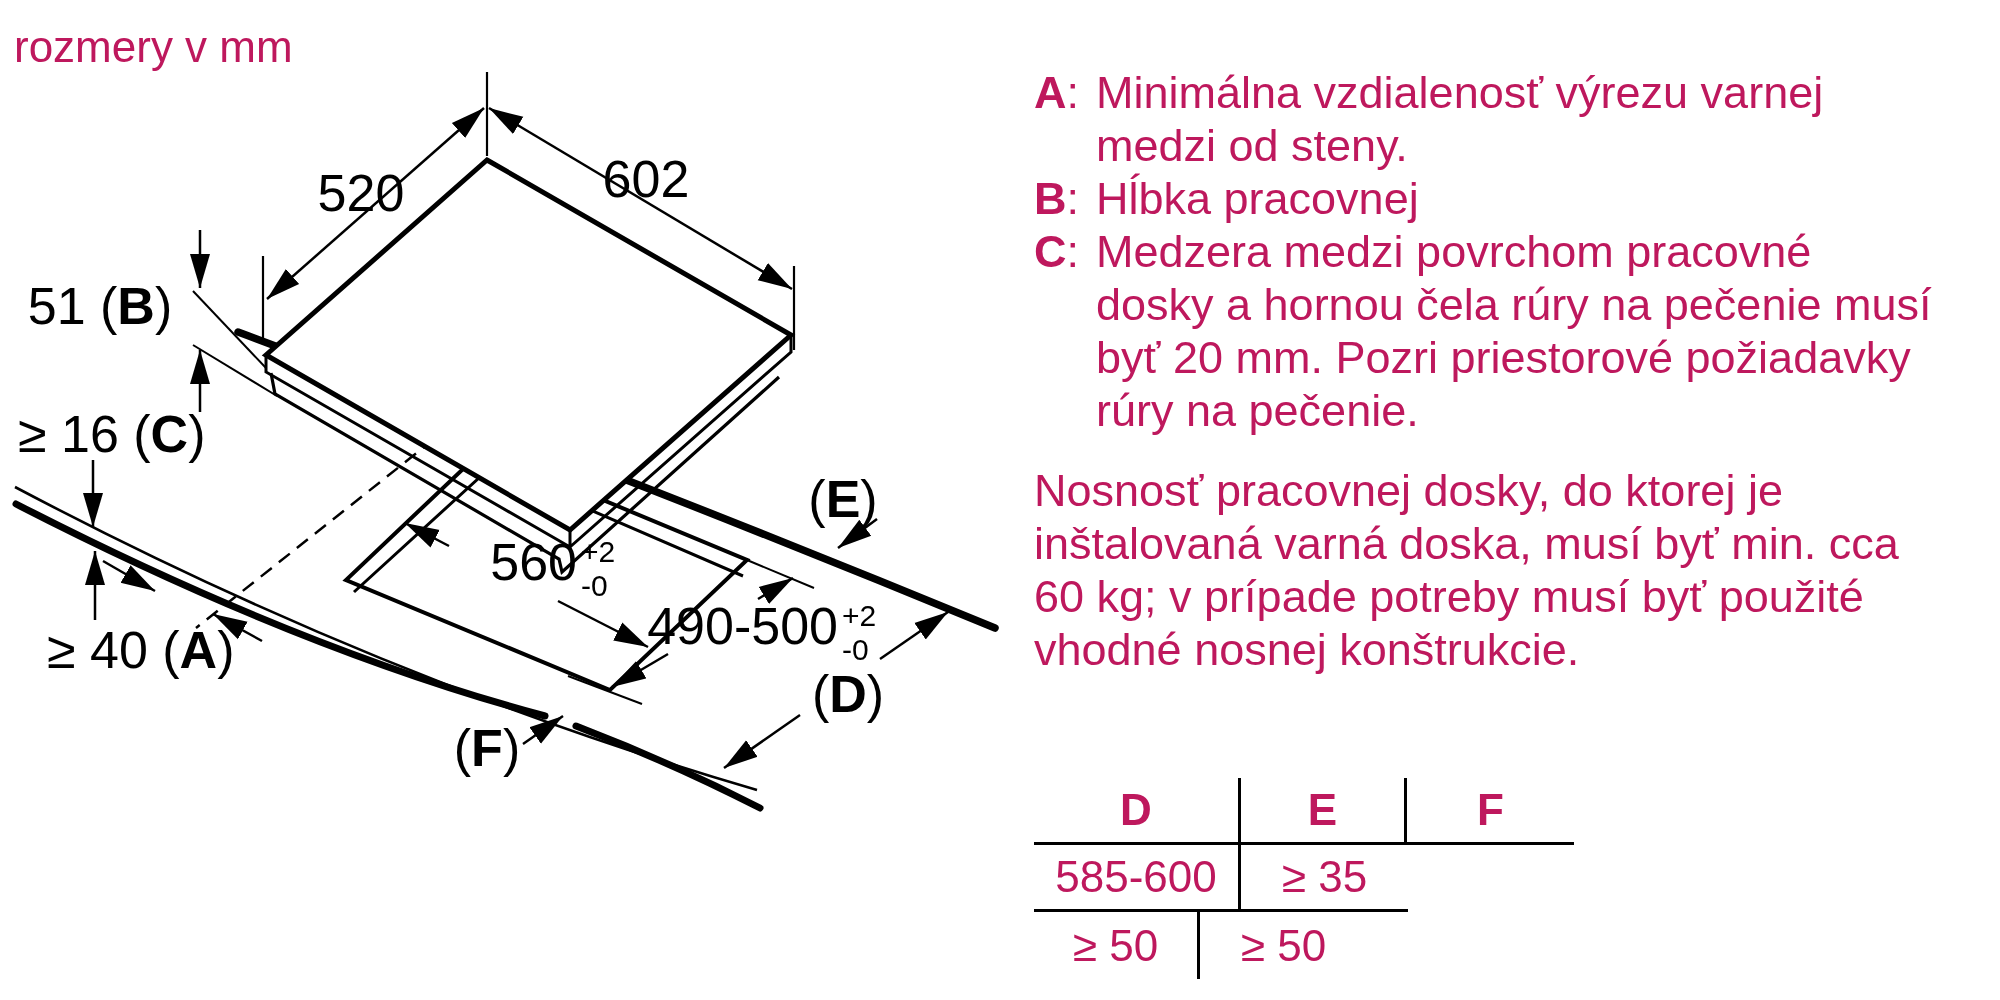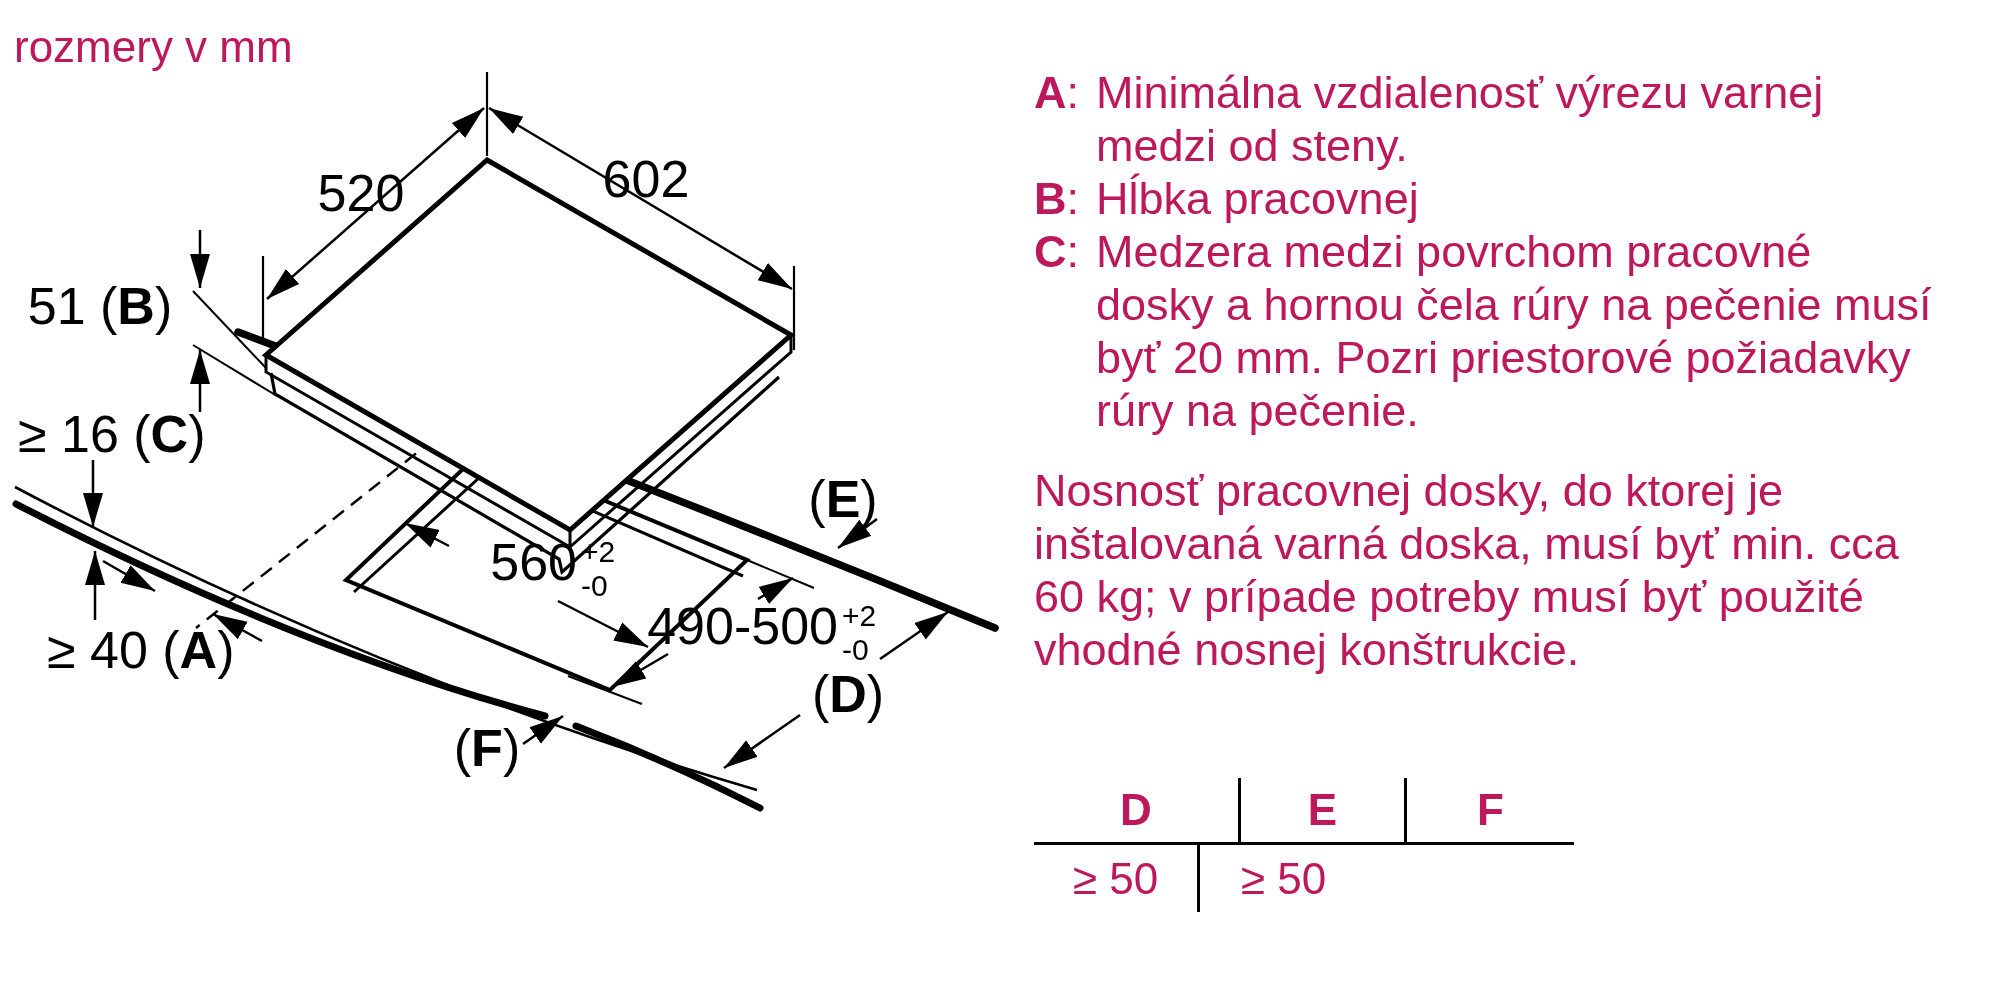--- a/index.html
+++ b/index.html
@@ -153,20 +153,22 @@
 
   <div id="note">Nosnosť pracovnej dosky, do ktorej je inštalovaná varná doska, musí byť min. cca 60 kg; v prípade potreby musí byť použité vhodné nosnej konštrukcie.</div>
 
   <div id="def-table">
     <div class="tr">
       <div class="td th c0 vline hline">D</div>
       <div class="td th c1 vline hline">E</div>
       <div class="td th c2 hline">F</div>
     </div>
     <div class="tr">
+      <div class="td c0 vline hline">585-600</div>
+      <div class="td c2 hline">≥ 35</div>
     </div>
     <div class="tr">
       <div class="td c1 vline">≥ 50</div>
       <div class="td c2">≥ 50</div>
     </div>
   </div>
 
 </div>
 
 </body></html>

